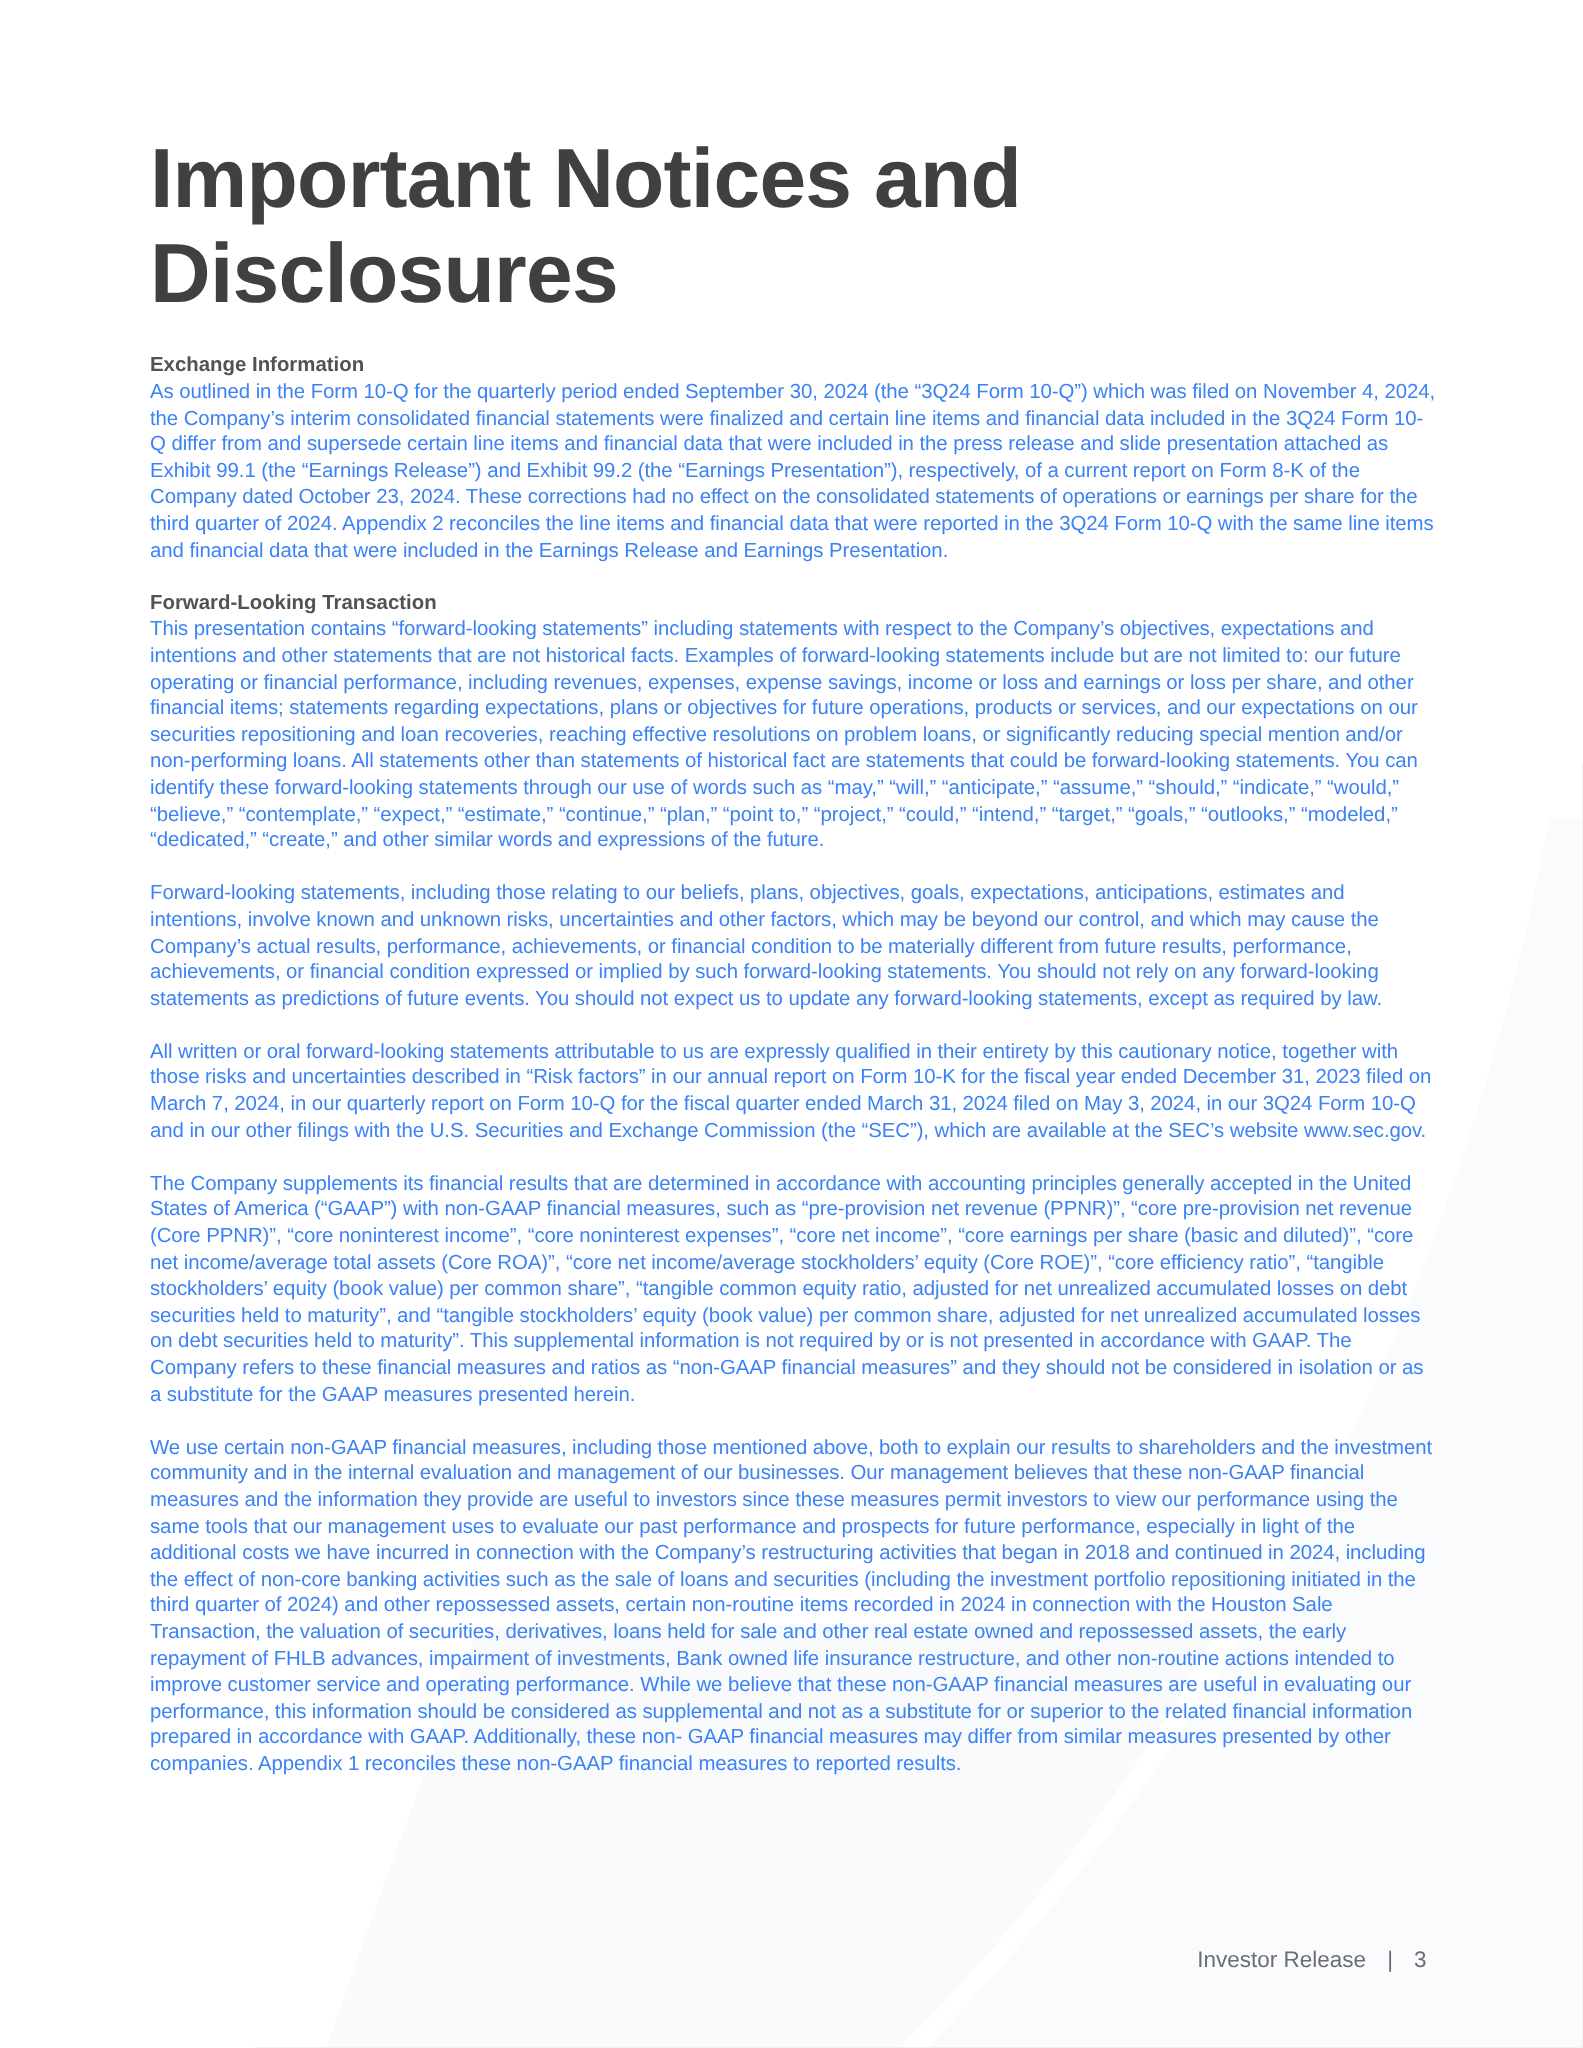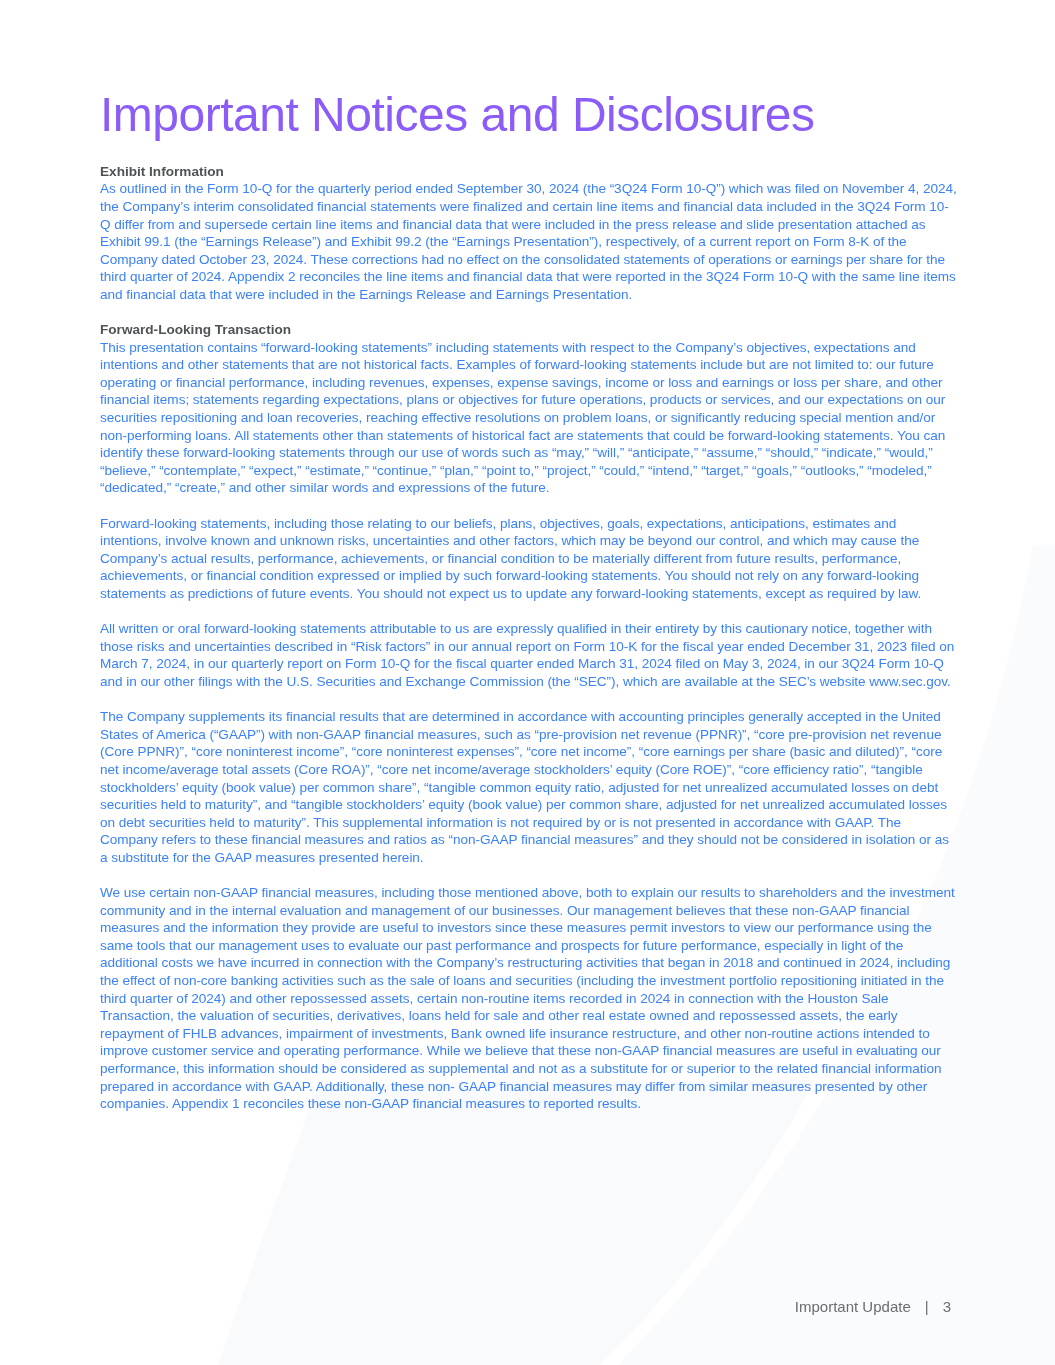--- a/index.html
+++ b/index.html
@@ -21,25 +21,25 @@
     pointer-events: none;
   }
   .content {
     position: absolute;
     left: 100px;
     top: 88px;
     width: 858px;
   }
   h1.title {
     margin: 0 0 21px 0;
-    font-size: 48px;
-    font-weight: 400;
+    font-size: 56px;
+    font-weight: 700;
     letter-spacing: -0.5px;
     line-height: 1.12;
-    color: #8b5cf6;
+    color: #404040;
   }
   .section { margin: 0; }
   h2.section-heading {
     margin: 0;
     font-size: 13.6px;
     line-height: 17.6px;
     font-weight: 700;
     color: #505356;
   }
   p.body-para {
@@ -66,34 +66,34 @@
 
   <svg class="watermark" viewBox="0 0 1055 820" preserveAspectRatio="none" aria-hidden="true">
     <path d="M1033,0 C985,260 868,560 618,820 L1055,820 L1055,0 Z" fill="#FAFBFD"></path>
     <path d="M318,540 C283,640 248,730 218,820 L600,820 C690,730 765,630 815,535 Z" fill="#F8FAFC"></path>
   </svg>
 
   <div class="content">
     <h1 class="title">Important Notices and Disclosures</h1>
 
     <section class="section">
-      <h2 class="section-heading">Exhibit Information</h2>
+      <h2 class="section-heading">Exchange Information</h2>
       <p class="body-para">As outlined in the Form 10-Q for the quarterly period ended September 30, 2024 (the “3Q24 Form 10-Q”) which was filed on November 4, 2024, the Company’s interim consolidated financial statements were finalized and certain line items and financial data included in the 3Q24 Form 10-Q differ from and supersede certain line items and financial data that were included in the press release and slide presentation attached as Exhibit  99.1 (the “Earnings Release”) and Exhibit 99.2 (the “Earnings Presentation”), respectively, of a current report on Form 8-K of the Company dated October 23, 2024. These corrections had no effect on the consolidated statements of operations or earnings per share for the third quarter of 2024. Appendix 2 reconciles the line items and financial data that were reported in the 3Q24 Form 10-Q with the same line items and financial data that were included in the Earnings Release and Earnings Presentation.</p>
     </section>
 
     <section class="section">
       <h2 class="section-heading">Forward-Looking Transaction</h2>
       <p class="body-para">This presentation contains “forward-looking statements” including statements with respect to the Company’s objectives, expectations and intentions and other statements that are not historical facts. Examples of forward-looking statements include but are not limited to: our future operating or financial performance, including revenues, expenses, expense savings, income or loss and earnings or loss per share, and other financial items; statements regarding expectations, plans or objectives for future operations, products or services, and our expectations on our securities repositioning and loan recoveries, reaching effective resolutions on problem loans, or significantly reducing special mention and/or non-performing loans. All statements other than statements of historical fact are statements that could be forward-looking statements. You can identify these forward-looking statements through our use of words such as “may,” “will,” “anticipate,” “assume,” “should,” “indicate,” “would,” “believe,” “contemplate,” “expect,” “estimate,” “continue,” “plan,” “point to,” “project,” “could,” “intend,” “target,” “goals,” “outlooks,” “modeled,” “dedicated,” “create,” and other similar words and expressions of the future.</p>
       <p class="body-para">Forward-looking statements, including those relating to our beliefs, plans, objectives, goals, expectations, anticipations, estimates and intentions, involve known and unknown risks, uncertainties and other factors, which may be beyond our control, and which may cause the Company’s actual results, performance, achievements, or financial condition to be materially different from future results, performance, achievements, or financial condition expressed or implied by such forward-looking statements. You should not rely on any forward-looking statements as predictions of future events. You should not expect us to update any forward-looking statements, except as required by law.</p>
       <p class="body-para">All written or oral forward-looking statements attributable to us are expressly qualified in their entirety by this cautionary notice, together with those risks and uncertainties described in “Risk factors” in our annual report on Form 10-K for the fiscal year ended December 31, 2023 filed on March 7, 2024, in our quarterly report on Form 10-Q for the fiscal quarter ended March 31, 2024 filed on May 3, 2024, in our 3Q24 Form 10-Q and in our other filings with the U.S. Securities and Exchange Commission (the “SEC”), which are available at the SEC’s website www.sec.gov.</p>
     </section>
 
     <section class="section">
       <p class="body-para">The Company supplements its financial results that are determined in accordance with accounting principles generally accepted in the United States of America (“GAAP”) with non-GAAP financial measures, such as “pre-provision net revenue (PPNR)”, “core pre-provision net revenue (Core PPNR)”, “core noninterest income”, “core noninterest expenses”, “core net income”, “core earnings per share (basic and diluted)”, “core net income/average total assets (Core ROA)”, “core net income/average stockholders’ equity (Core ROE)”, “core efficiency ratio”, “tangible stockholders’ equity (book value) per common share”, “tangible common equity ratio, adjusted for net unrealized accumulated losses on debt securities held to maturity”, and “tangible stockholders’ equity (book value) per common share, adjusted for net unrealized accumulated losses on debt securities held to maturity”. This supplemental information is not required by or is not presented in accordance with GAAP. The Company refers to these financial measures and ratios as “non-GAAP financial measures” and they should not be considered in isolation or as a substitute for the GAAP measures presented herein.</p>
       <p class="body-para">We use certain non-GAAP financial measures, including those mentioned above, both to explain our results to shareholders and the investment community and in the internal evaluation and management of our businesses. Our management believes that these non-GAAP financial measures and the information they provide are useful to investors since these measures permit investors to view our performance using the same tools that our management uses to evaluate our past performance and prospects for future performance, especially in light of the additional costs we have incurred in connection with the Company’s restructuring activities that began in 2018 and continued in 2024, including the effect of non-core banking activities such as the sale of loans and securities (including the investment portfolio repositioning initiated in the third quarter of 2024) and other repossessed assets, certain non-routine items recorded in 2024 in connection with the Houston Sale Transaction, the valuation of securities, derivatives, loans held for sale and other real estate owned and repossessed assets, the early repayment of FHLB advances, impairment of investments, Bank owned life insurance restructure, and other non-routine actions intended to improve customer service and operating performance. While we believe that these non-GAAP financial measures are useful in evaluating our performance, this information should be considered as supplemental and not as a substitute for or superior to the related financial information prepared in accordance with GAAP. Additionally, these non- GAAP financial measures may differ from similar measures presented by other companies. Appendix 1 reconciles these non-GAAP financial measures to reported results.</p>
     </section>
   </div>
 
   <div class="footer">
-    <span>Important Update</span><span class="sep">|</span><span>3</span>
+    <span>Investor Release</span><span class="sep">|</span><span>3</span>
   </div>
 
 </div>
 
 </body></html>

